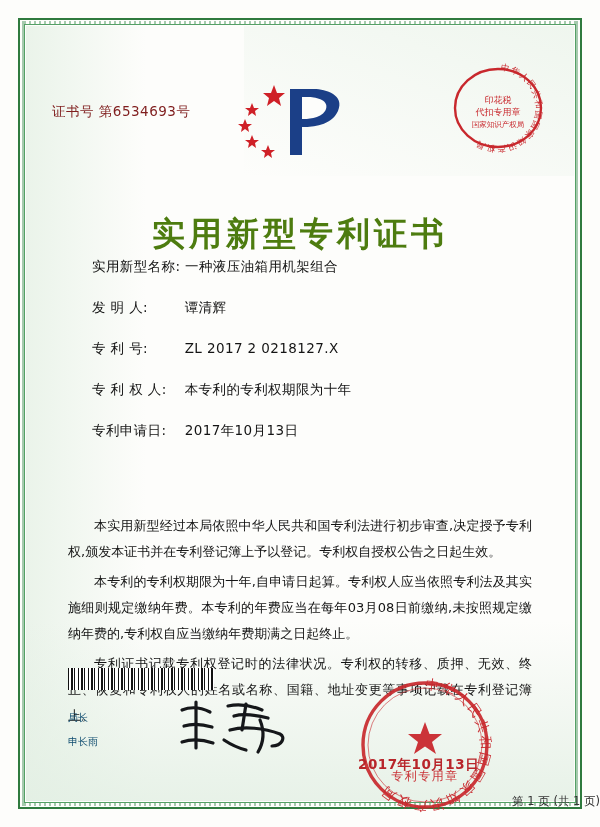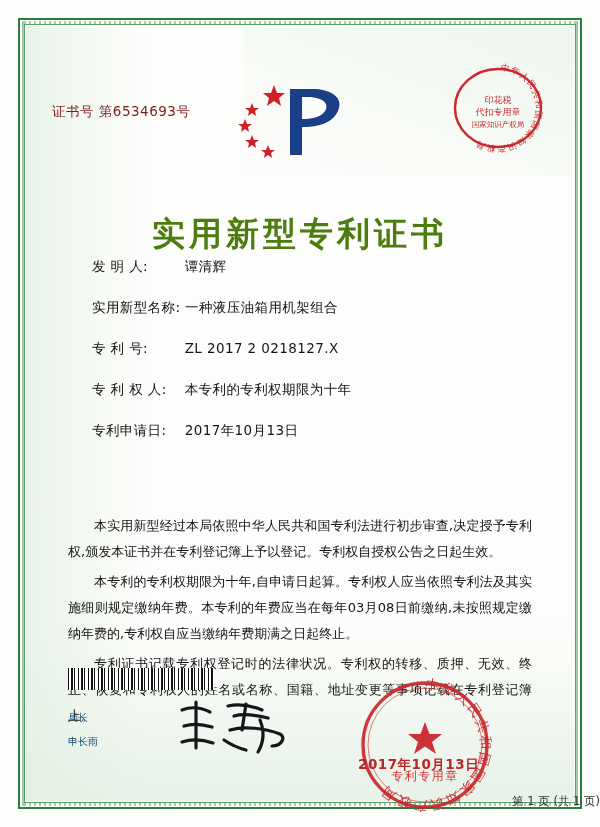--- a/index.html
+++ b/index.html
@@ -245,26 +245,26 @@
       <text x="50" y="45" text-anchor="middle" font-size="9" fill="#c8282d" font-family="DejaVu Sans, sans-serif">印花税</text>
       <text x="50" y="57" text-anchor="middle" font-size="9" fill="#c8282d" font-family="DejaVu Sans, sans-serif">代扣专用章</text>
       <text x="50" y="69" text-anchor="middle" font-size="7.5" fill="#c8282d" font-family="DejaVu Sans, sans-serif">国家知识产权局</text>
     </svg>
   </div>
 
   <div class="doc-title">实用新型专利证书</div>
 
   <div class="fields">
     <div class="field-row">
+      <span class="field-label">实用新型名称:</span>
+      <span class="field-value">一种液压油箱用机架组合</span>
+    </div>
+    <div class="field-row">
       <span class="field-label">发 明 人:</span>
       <span class="field-value">谭清辉</span>
-    </div>
-    <div class="field-row">
-      <span class="field-label">实用新型名称:</span>
-      <span class="field-value">一种液压油箱用机架组合</span>
     </div>
     <div class="field-row">
       <span class="field-label">专 利 号:</span>
       <span class="field-value">ZL 2017 2 0218127.X</span>
     </div>
     <div class="field-row">
       <span class="field-label">专 利 权 人:</span>
       <span class="field-value">本专利的专利权期限为十年</span>
     </div>
     <div class="field-row">

